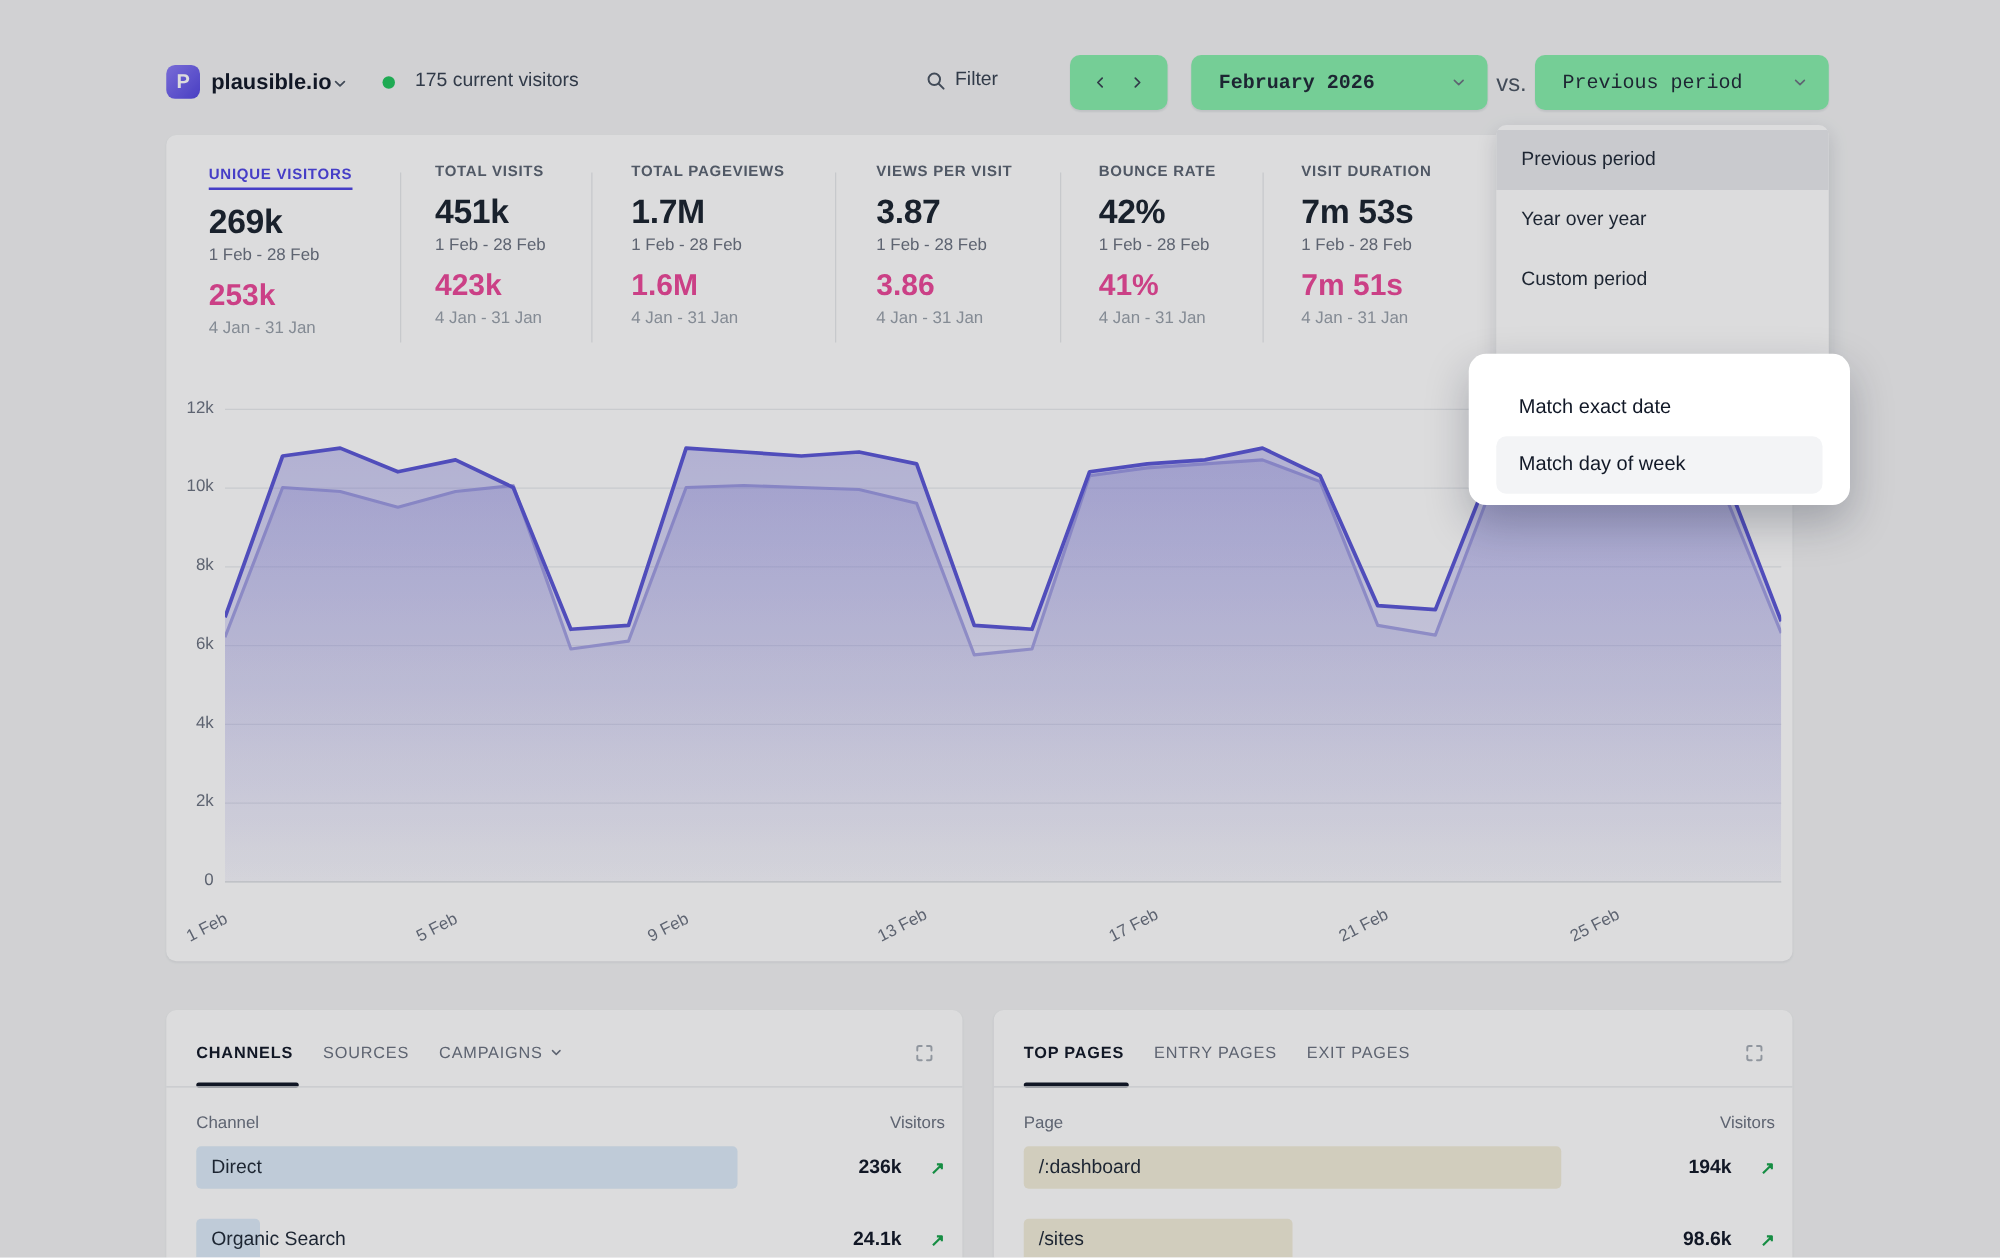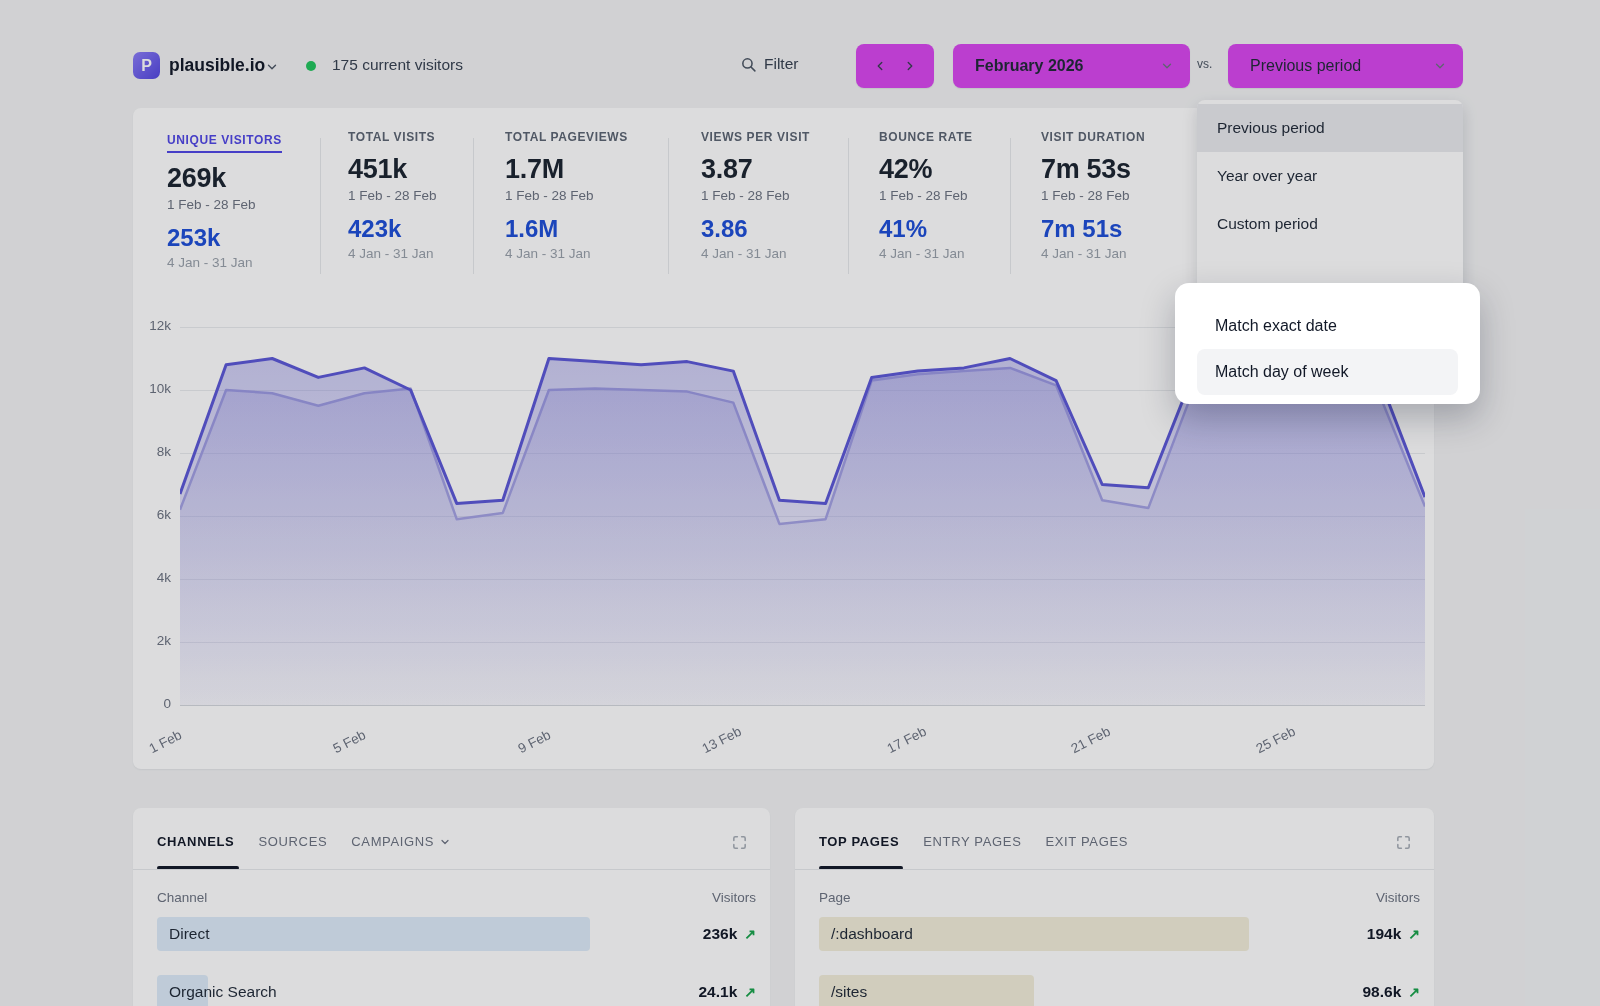--- a/index.html
+++ b/index.html
@@ -15,38 +15,38 @@
     background:linear-gradient(135deg,#8b7cf8,#5246e0);
     display:flex; align-items:center; justify-content:center;
     color:#fff; font-weight:800; font-size:16px;
   }
   .site-name { left:169px; top:55px; font-size:17.5px; font-weight:700; color:#111827; }
   .site-caret { left:265px; top:60px; }
   .live-dot { left:306px; top:61px; width:10px; height:10px; border-radius:50%; background:#21c55d; }
   .live-text { left:332px; top:56px; font-size:15.5px; color:#374151; }
   .filter-btn { left:740px; top:55px; display:flex; align-items:center; gap:7px; font-size:15.5px; color:#374151; cursor:pointer;justify-content:flex-end; }
   .top-btn {
-    background:#d946ef; border-radius:8px; box-shadow:0 1px 1.5px rgba(15,23,42,.08);
-    display:flex; align-items:center; cursor:pointer;
+    background:#86efac; border-radius:8px; box-shadow:0 1px 1.5px rgba(15,23,42,.08);
+    display:flex; align-items:center; cursor:pointer;font-family:Liberation Mono, monospace;
   }
   .arrows { left:856px; top:44px; width:78px; height:44px; justify-content:space-evenly; }
   .date-btn { left:953px; top:44px; width:237px; height:44px; padding:0 16px 0 22px; justify-content:space-between; font-size:16px; font-weight:600; color:#1f2937; }
-  .vs-label { left:1197px; top:57px; font-size:12px; color:#4b5563; }
+  .vs-label { left:1197px; top:57px; font-size:19px; color:#4b5563; }
   .cmp-btn { left:1228px; top:44px; width:235px; height:44px; padding:0 16px 0 22px; justify-content:space-between; font-size:16px; font-weight:500; color:#1f2937; }
   
   .main-card {
     left:133px; top:108px; width:1301px; height:661px;
     background:#fff; border-radius:8px; box-shadow:0 1px 2px rgba(15,23,42,.06);
   }
   .stat { position:absolute; top:22px; width:165px; cursor:pointer; }
   .stat .lbl { font-size:12px; font-weight:700; letter-spacing:.05em; color:#5b6472; white-space:nowrap; }
   .stat.active .lbl { color:#4f46e5; border-bottom:2.5px solid #4f46e5; padding-bottom:4px; display:inline-block; }
   .stat .val { margin-top:10px; font-size:27px; font-weight:700; color:#1b2430; letter-spacing:-0.3px; }
   .stat .per { margin-top:3px; font-size:13.5px; color:#6b7280; }
-  .stat .val2 { margin-top:12px; font-size:24px; font-weight:700; color:#1d4ed8; }
+  .stat .val2 { margin-top:12px; font-size:24px; font-weight:700; color:#ec4899; }
   .stat .per2 { margin-top:3px; font-size:13.5px; color:#98a0aa; }
   .stat-div { position:absolute; top:30px; height:136px; width:1px; background:#e7e9ec; }
   .gridline { position:absolute; left:47px; width:1245px; height:1px; background:#e9ebee; }
   .gridline.zero { background:#d4d8dd; }
   .ytick { position:absolute; left:0; width:38px; text-align:right; font-size:13.5px; color:#6b7280; }
   .xtick { position:absolute; font-size:13.5px; color:#6b7280; transform:rotate(-27deg); transform-origin:left center; white-space:nowrap; }
   #plot { position:absolute; left:47px; top:219px; }
   
   .panel { top:808px; height:240px; background:#fff; border-radius:8px; box-shadow:0 1px 2px rgba(15,23,42,.06); }
   .panel.left { left:133px; width:637px; }
@@ -55,21 +55,21 @@
   .tab { font-size:13px; font-weight:500; letter-spacing:.05em; color:#6b7280; cursor:pointer; display:flex; align-items:center; gap:5px; white-space:nowrap; }
   .tab.active { color:#111827; font-weight:700; }
   .tab-underline { position:absolute; top:58px; height:4px; border-radius:2px; background:#111827; }
   .tabs-sep { position:absolute; top:61px; left:0; right:0; height:1px; background:#e7e9ec; }
   .expand-icon { position:absolute; top:26px; right:22px; cursor:pointer; }
   .cols { position:absolute; top:82px; left:24px; right:14px; display:flex; justify-content:space-between; font-size:13.5px; color:#6b7280; }
   .rows { position:absolute; top:109px; left:24px; right:14px; }
   .trow { position:relative; height:34px; margin-bottom:24px; cursor:pointer; }
   .trow .bar { position:absolute; left:0; top:0; bottom:0; border-radius:4px; }
   .trow .nm { position:absolute; left:12px; top:8px; font-size:15.5px; color:#1f2937; }
-  .trow .vw { position:absolute; right:0; top:8px; font-size:15.5px; font-weight:600; color:#111827; display:flex; gap:7px; align-items:center; }
+  .trow .vw { position:absolute; right:0; top:8px; font-size:15.5px; font-weight:600; color:#111827; display:flex; gap:23px; align-items:center; }
   .trow .ar { font-size:14px; font-weight:700; color:#17a34a; }
   
   .menu {
     left:1197px; top:100px; width:266px; height:276px; z-index:30;
     background:#fff; border-radius:8px; box-shadow:0 6px 16px rgba(15,23,42,.15);
     padding-top:4px; overflow:hidden;
   }
   .menu-item { height:48px; display:flex; align-items:center; padding-left:20px; font-size:15.5px; font-weight:500; color:#1f2937; cursor:pointer; }
   .menu-item.selected { background:#e9eaee; }
   .dim-overlay { left:0; top:0; width:1600px; height:1006px; background:rgba(17,19,26,.15); z-index:40; pointer-events:none; }

